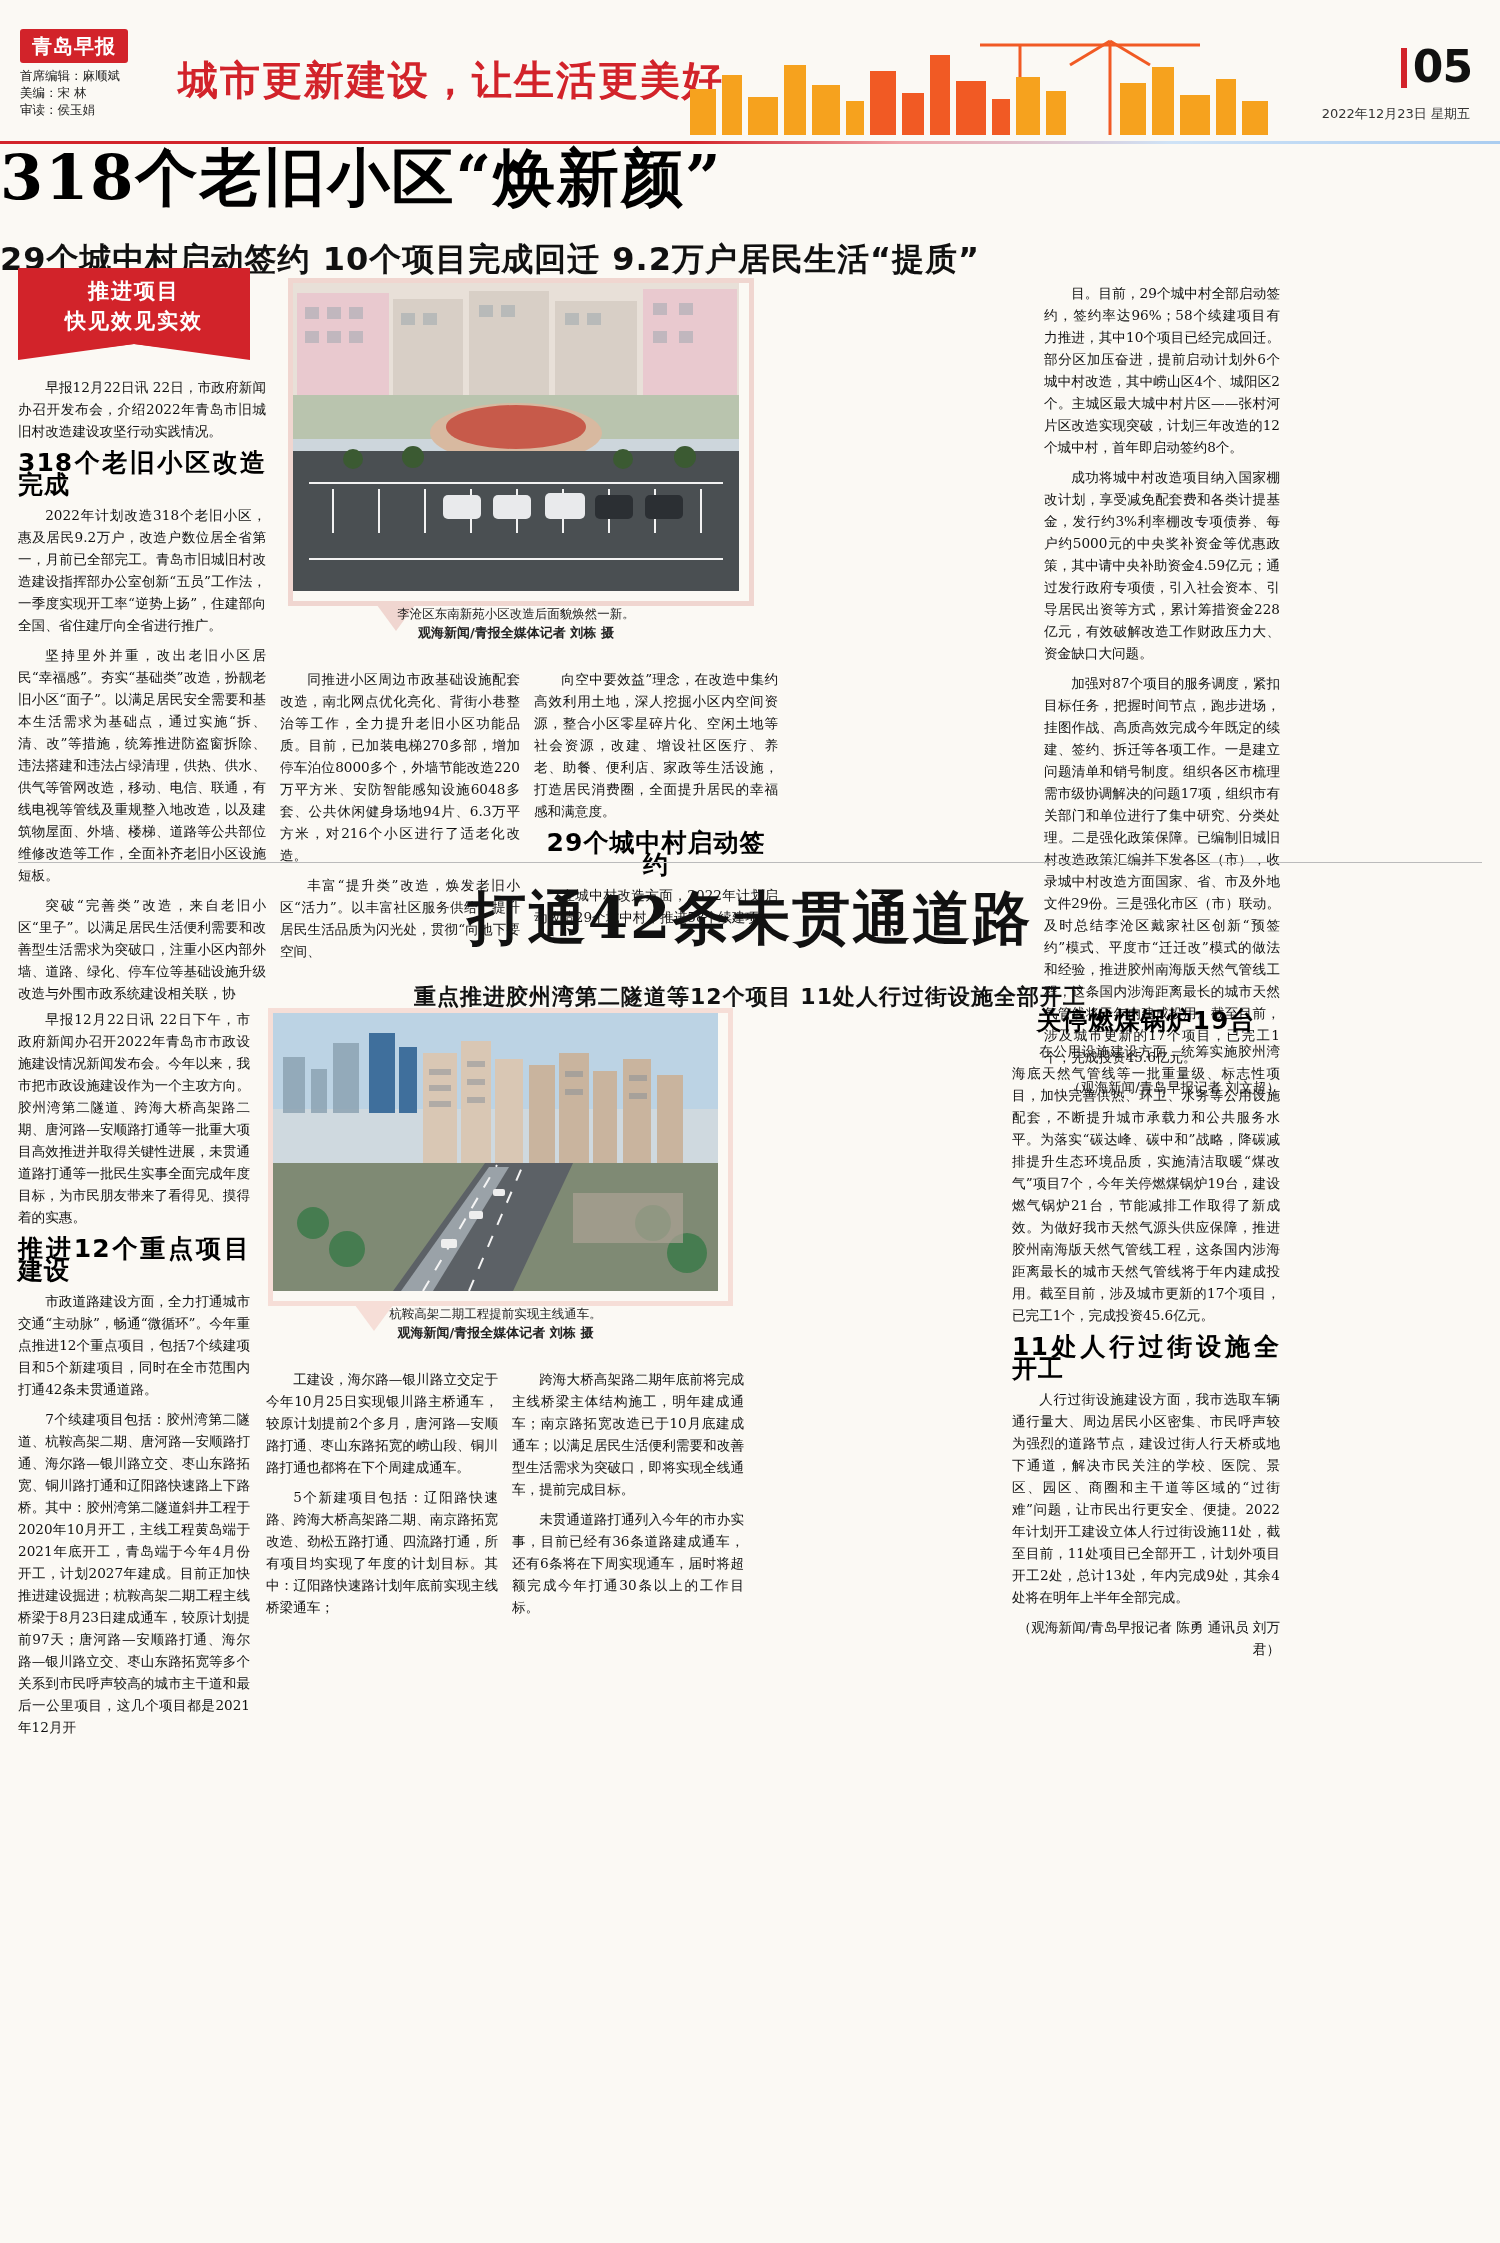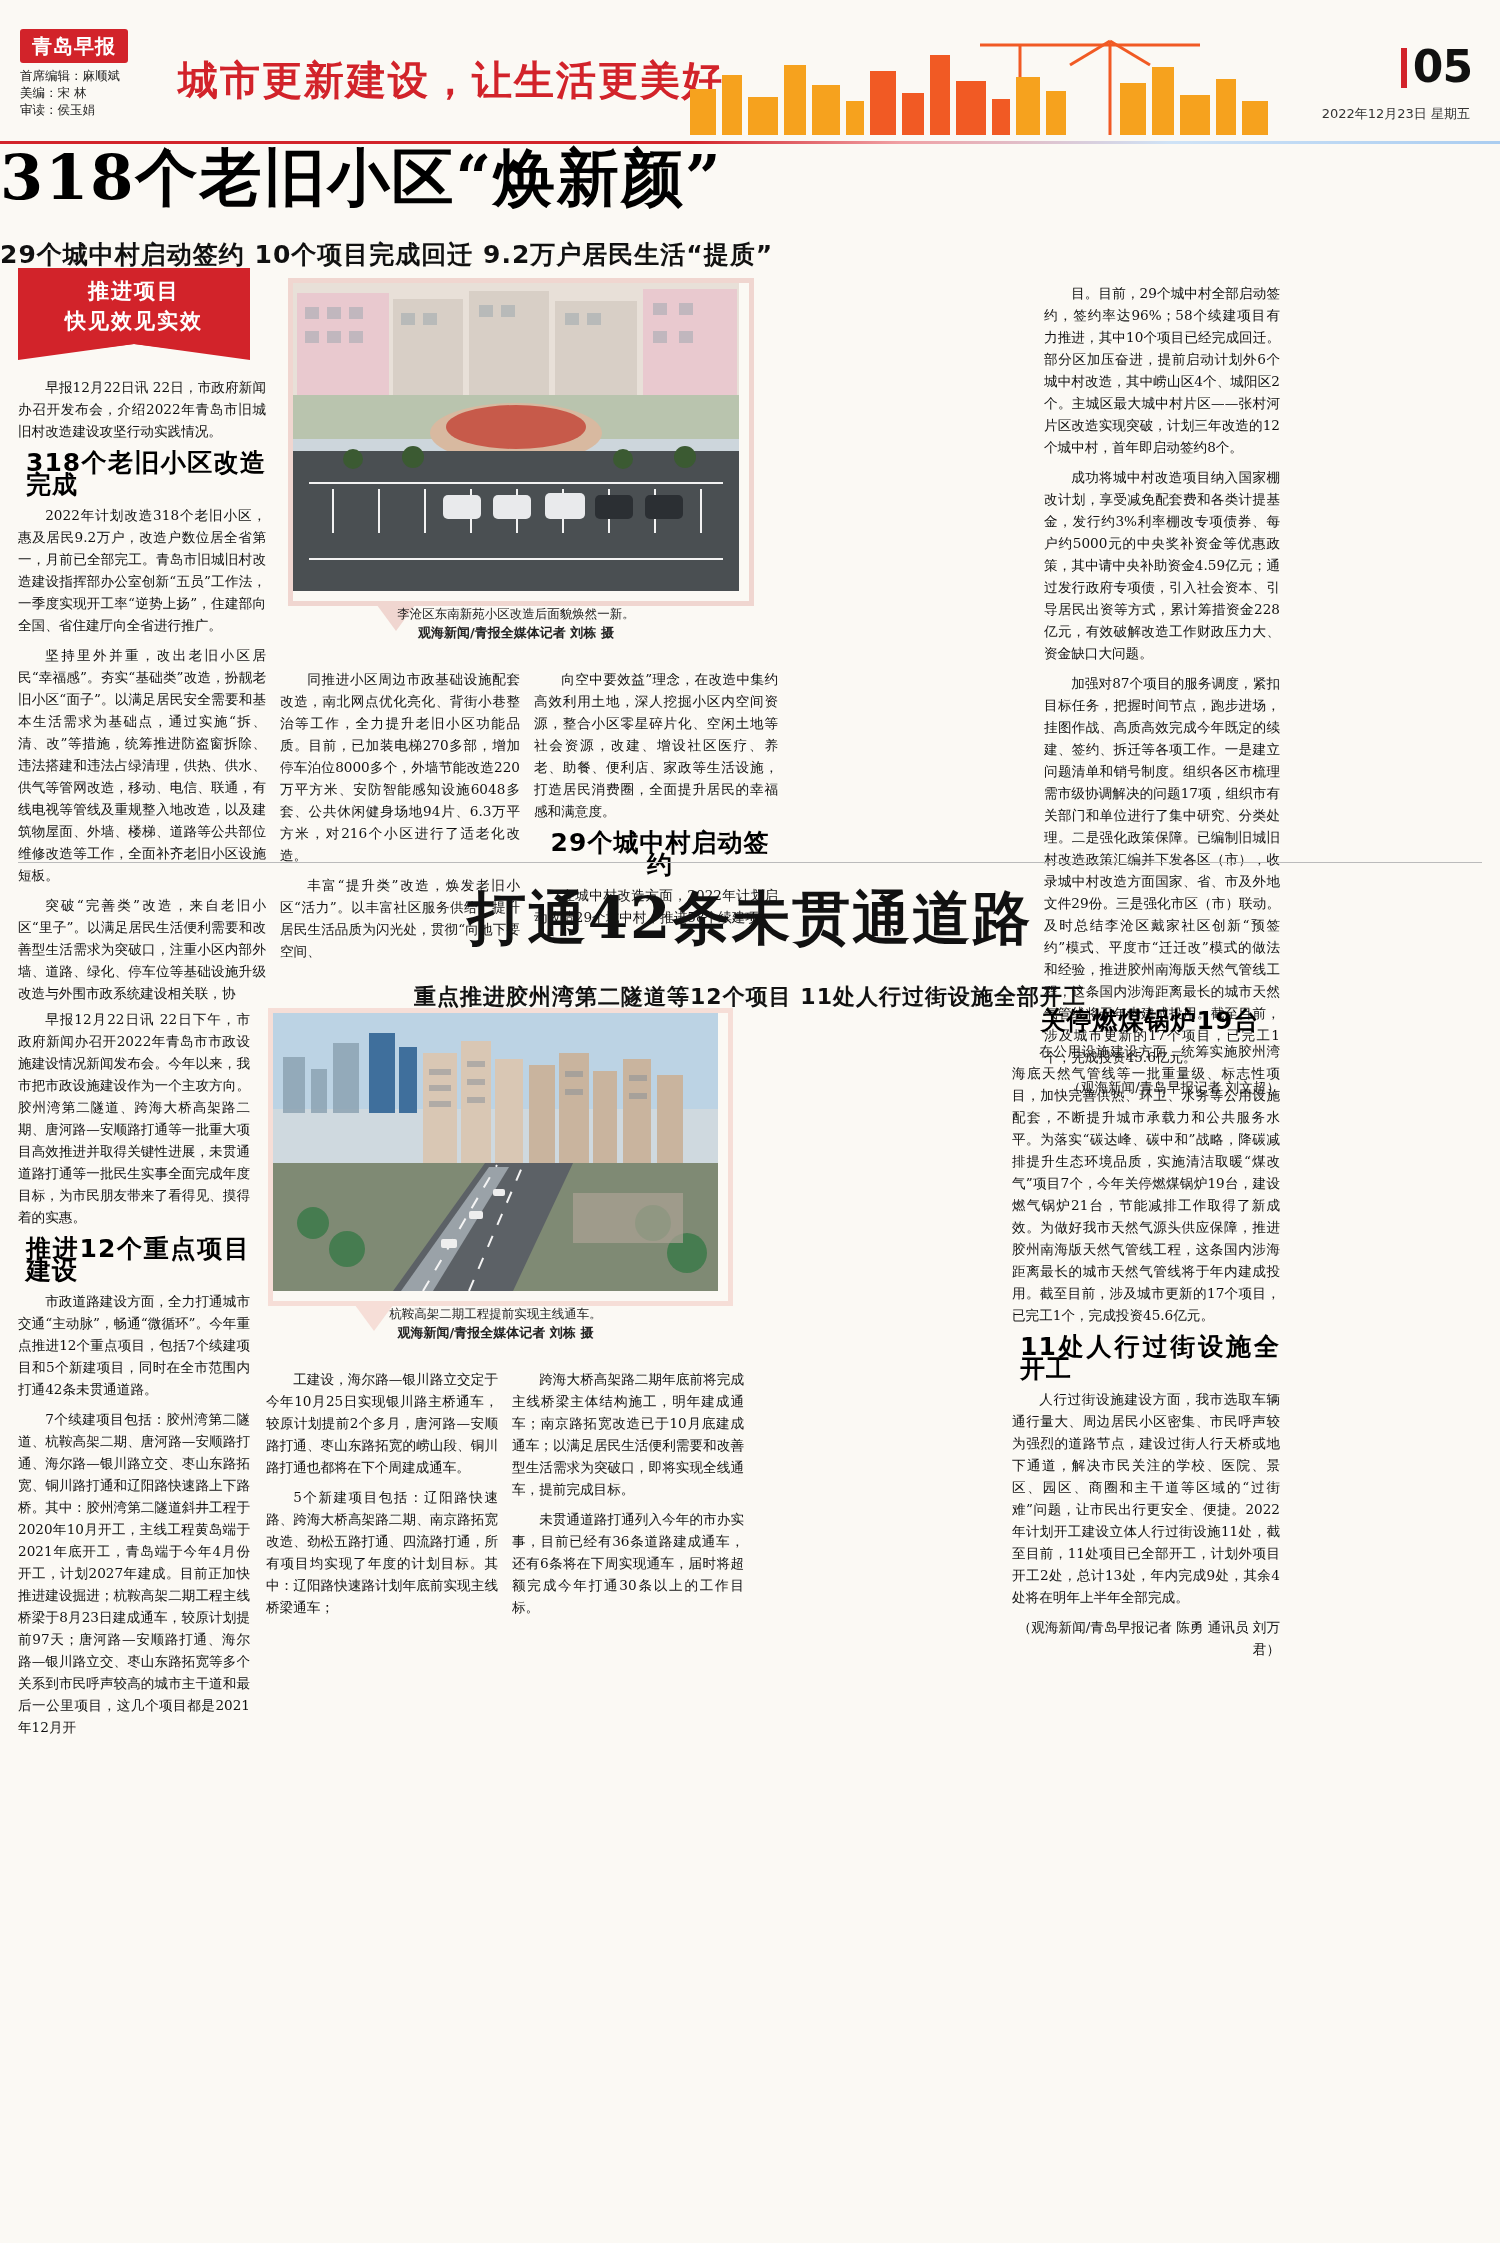--- a/index.html
+++ b/index.html
@@ -23,36 +23,36 @@
   .pagenum{position:absolute;right:28px;top:18px;font-size:44px;font-weight:bold;color:#111;letter-spacing:-1px;}
   .pagenum .bar{display:inline-block;width:6px;height:40px;background:#d2232a;vertical-align:-6px;margin-right:6px;}
   .pubdate{position:absolute;right:30px;top:82px;font-size:13px;color:#333;}
   .skyline{position:absolute;left:680px;top:8px;width:640px;height:104px;}
   .rule-red{position:absolute;left:0;top:118px;width:1500px;height:3px;
     background:linear-gradient(90deg,#d2232a 0%,#d2232a 46%,#f0a0a3 60%,#cfe3f6 78%,#aacdf0 100%);}
 
   
   .hl1{position:absolute;left:0;top:136px;width:1500px;}
   .hl1 .t{font-family:"DejaVu Serif","Liberation Serif",serif;font-size:62px;font-weight:bold;letter-spacing:2px;color:#000;}
-  .hl1 .s{font-size:25px;font-weight:bold;margin-top:18px;letter-spacing:1px;color:#111;}
+  .hl1 .s{font-size:32px;font-weight:bold;margin-top:18px;letter-spacing:1px;color:#111;}
 
   
   .flag{position:absolute;left:18px;top:268px;width:232px;height:76px;background:#d2232a;color:#fff;
     display:flex;flex-direction:column;justify-content:center;align-items:center;}
   .flag .l{font-size:21px;font-weight:bold;letter-spacing:2px;line-height:30px;}
   .flag:after{content:"";position:absolute;left:0;top:76px;border-left:116px solid #d2232a;border-right:116px solid #d2232a;border-bottom:14px solid transparent;}
   .flag-tail{position:absolute;left:18px;top:344px;width:0;height:0;
      border-left:116px solid #d2232a;border-right:116px solid #d2232a;border-bottom:16px solid transparent;}
 
   
   .col{position:absolute;font-size:13.6px;line-height:22px;text-align:justify;color:#111;
        font-family:"DejaVu Serif","Liberation Serif",serif;}
   .col p{margin:8px 0 2px 0;text-indent:2em;}
   .subhead{font-family:"DejaVu Sans","Liberation Sans",sans-serif;font-weight:bold;font-size:25px;
-       letter-spacing:1px;margin:10px 0 8px 8px;text-indent:0;color:#000;}
+       letter-spacing:1px;margin:10px 0 8px 0;text-indent:0;color:#000;}
   .subhead-c{text-align:center;}
 
   
   .photo1{position:absolute;left:288px;top:278px;width:456px;height:318px;border:5px solid #f0d6d0;}
   .cap{position:absolute;font-size:12.5px;line-height:19px;color:#222;text-align:center;}
   .credit{font-weight:bold;font-size:13px;}
 
   
   .ptr{position:absolute;width:0;height:0;border-left:22px solid transparent;border-right:22px solid transparent;}
 

